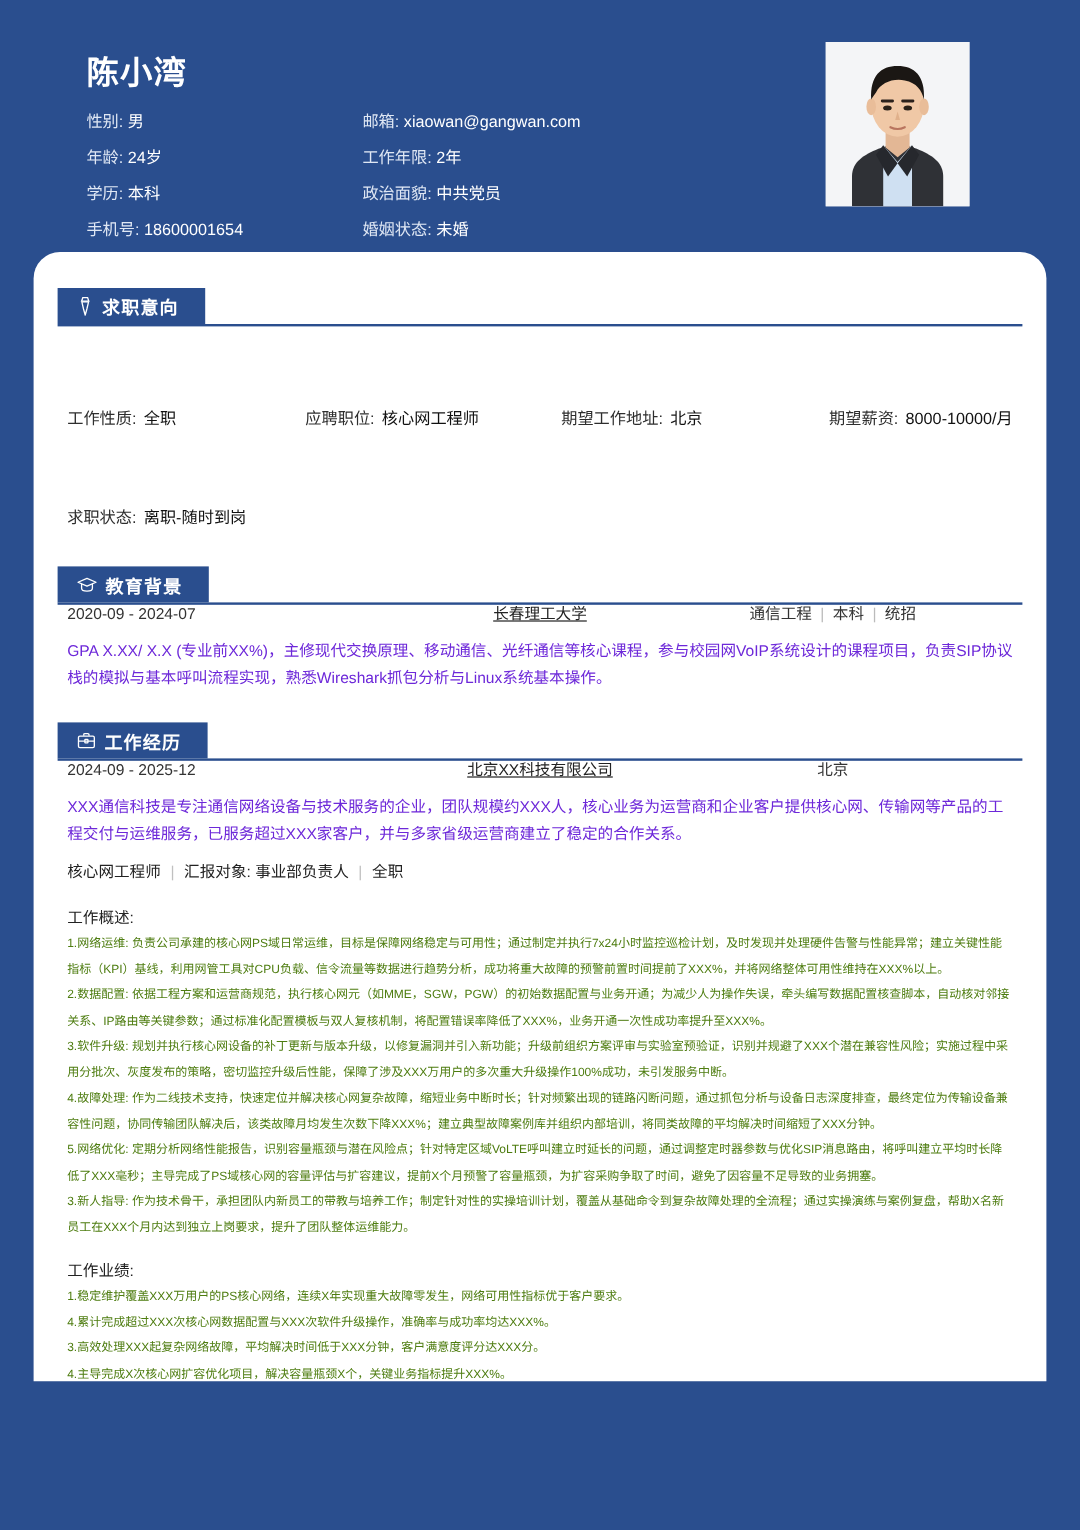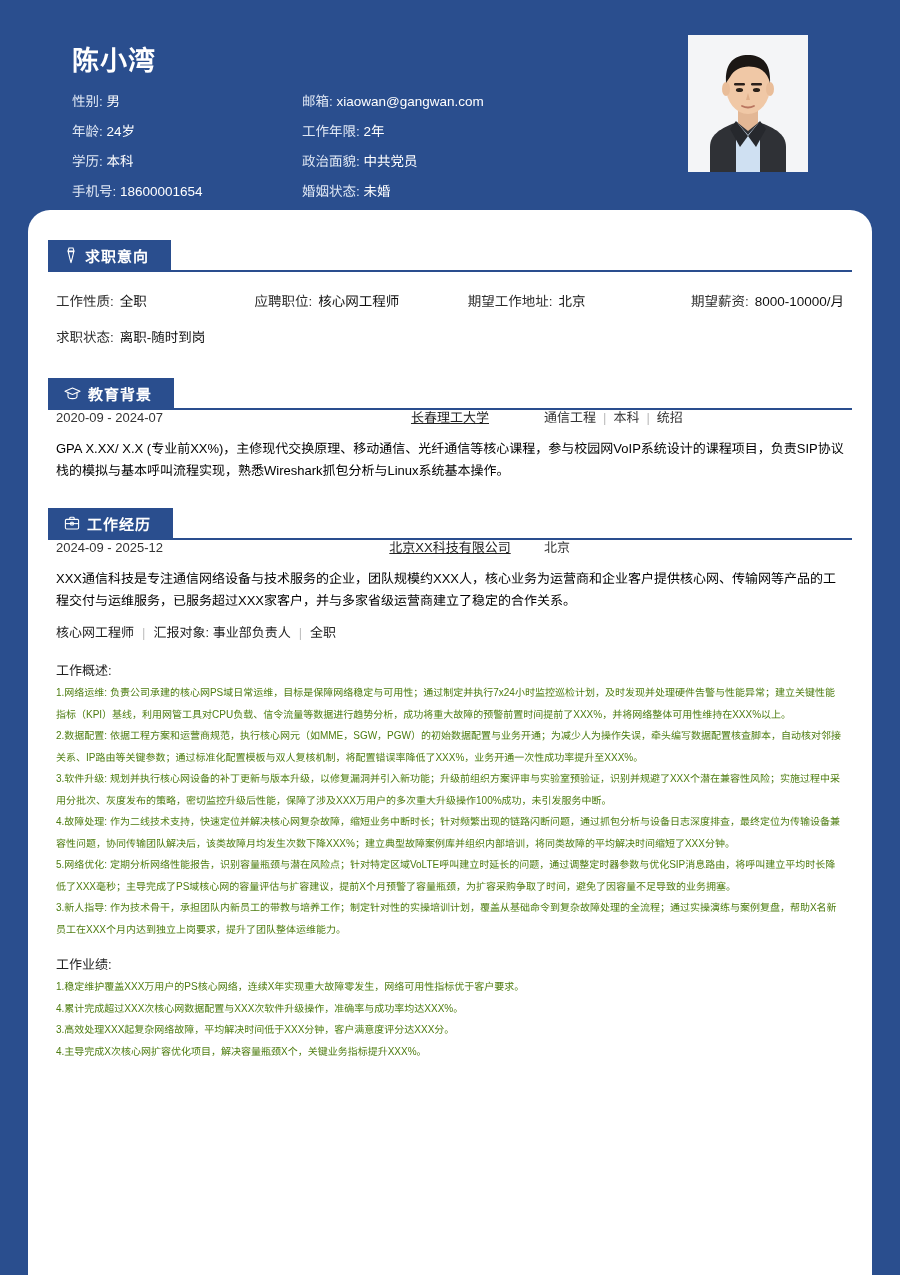--- a/index.html
+++ b/index.html
@@ -66,21 +66,21 @@
     overflow: hidden;
   }
   .photo svg { display: block; }
 
   
   .card {
     position: absolute;
     left: 28px;
     top: 210px;
     width: 844px;
-    height: 1065px;
+    height: 941px;
     background: #ffffff;
     border-radius: 22px 22px 0 0;
     box-sizing: border-box;
     padding: 0;
     overflow: hidden;
   }
 
   .section { position: relative; }
 
   .sec-head {
@@ -119,47 +119,48 @@
     padding: 0 28px 0 28px;
   }
 
   
   .intent-row {
     display: flex;
     font-size: 13.5px;
     color: #222222;
     line-height: 20px;
     padding-top: 22px;
+    margin-top: 47px;
   }
   .intent-row:last-child { padding-top: 16px; padding-bottom: 4px; }
   .intent-cell { white-space: nowrap; }
   .intent-cell .lbl { color: #2e2e2e; }
   .intent-cell .val { color: #111111; margin-left: 6px; }
   .c1 { width: 200px; }
   .c2 { width: 215px; }
   .c3 { width: 225px; }
   .c4 { flex: 1; }
 
   
   .meta-row {
     display: flex;
     align-items: baseline;
     font-size: 13px;
     color: #333333;
     line-height: 20px;
   }
   .meta-date { width: 300px; color: #333333; }
   .meta-org { flex: 1; text-align: center; color: #222222; text-decoration: underline; }
-  .meta-right { width: 300px; text-align: left; color: #333333; }
+  .meta-right { width: 300px; text-align: center; color: #333333; }
   .meta-right .sep { color: #bbbbbb; margin: 0 7px; }
 
   .para {
     font-size: 13px;
     line-height: 22px;
-    color: #000000;
+    color: #6d28d9;
     padding-top: 10px;
     white-space: pre-wrap;
     word-break: break-word;
   }
   .tagline {
     font-size: 13px;
     line-height: 22px;
     color: #222222;
     padding-top: 10px;
   }

